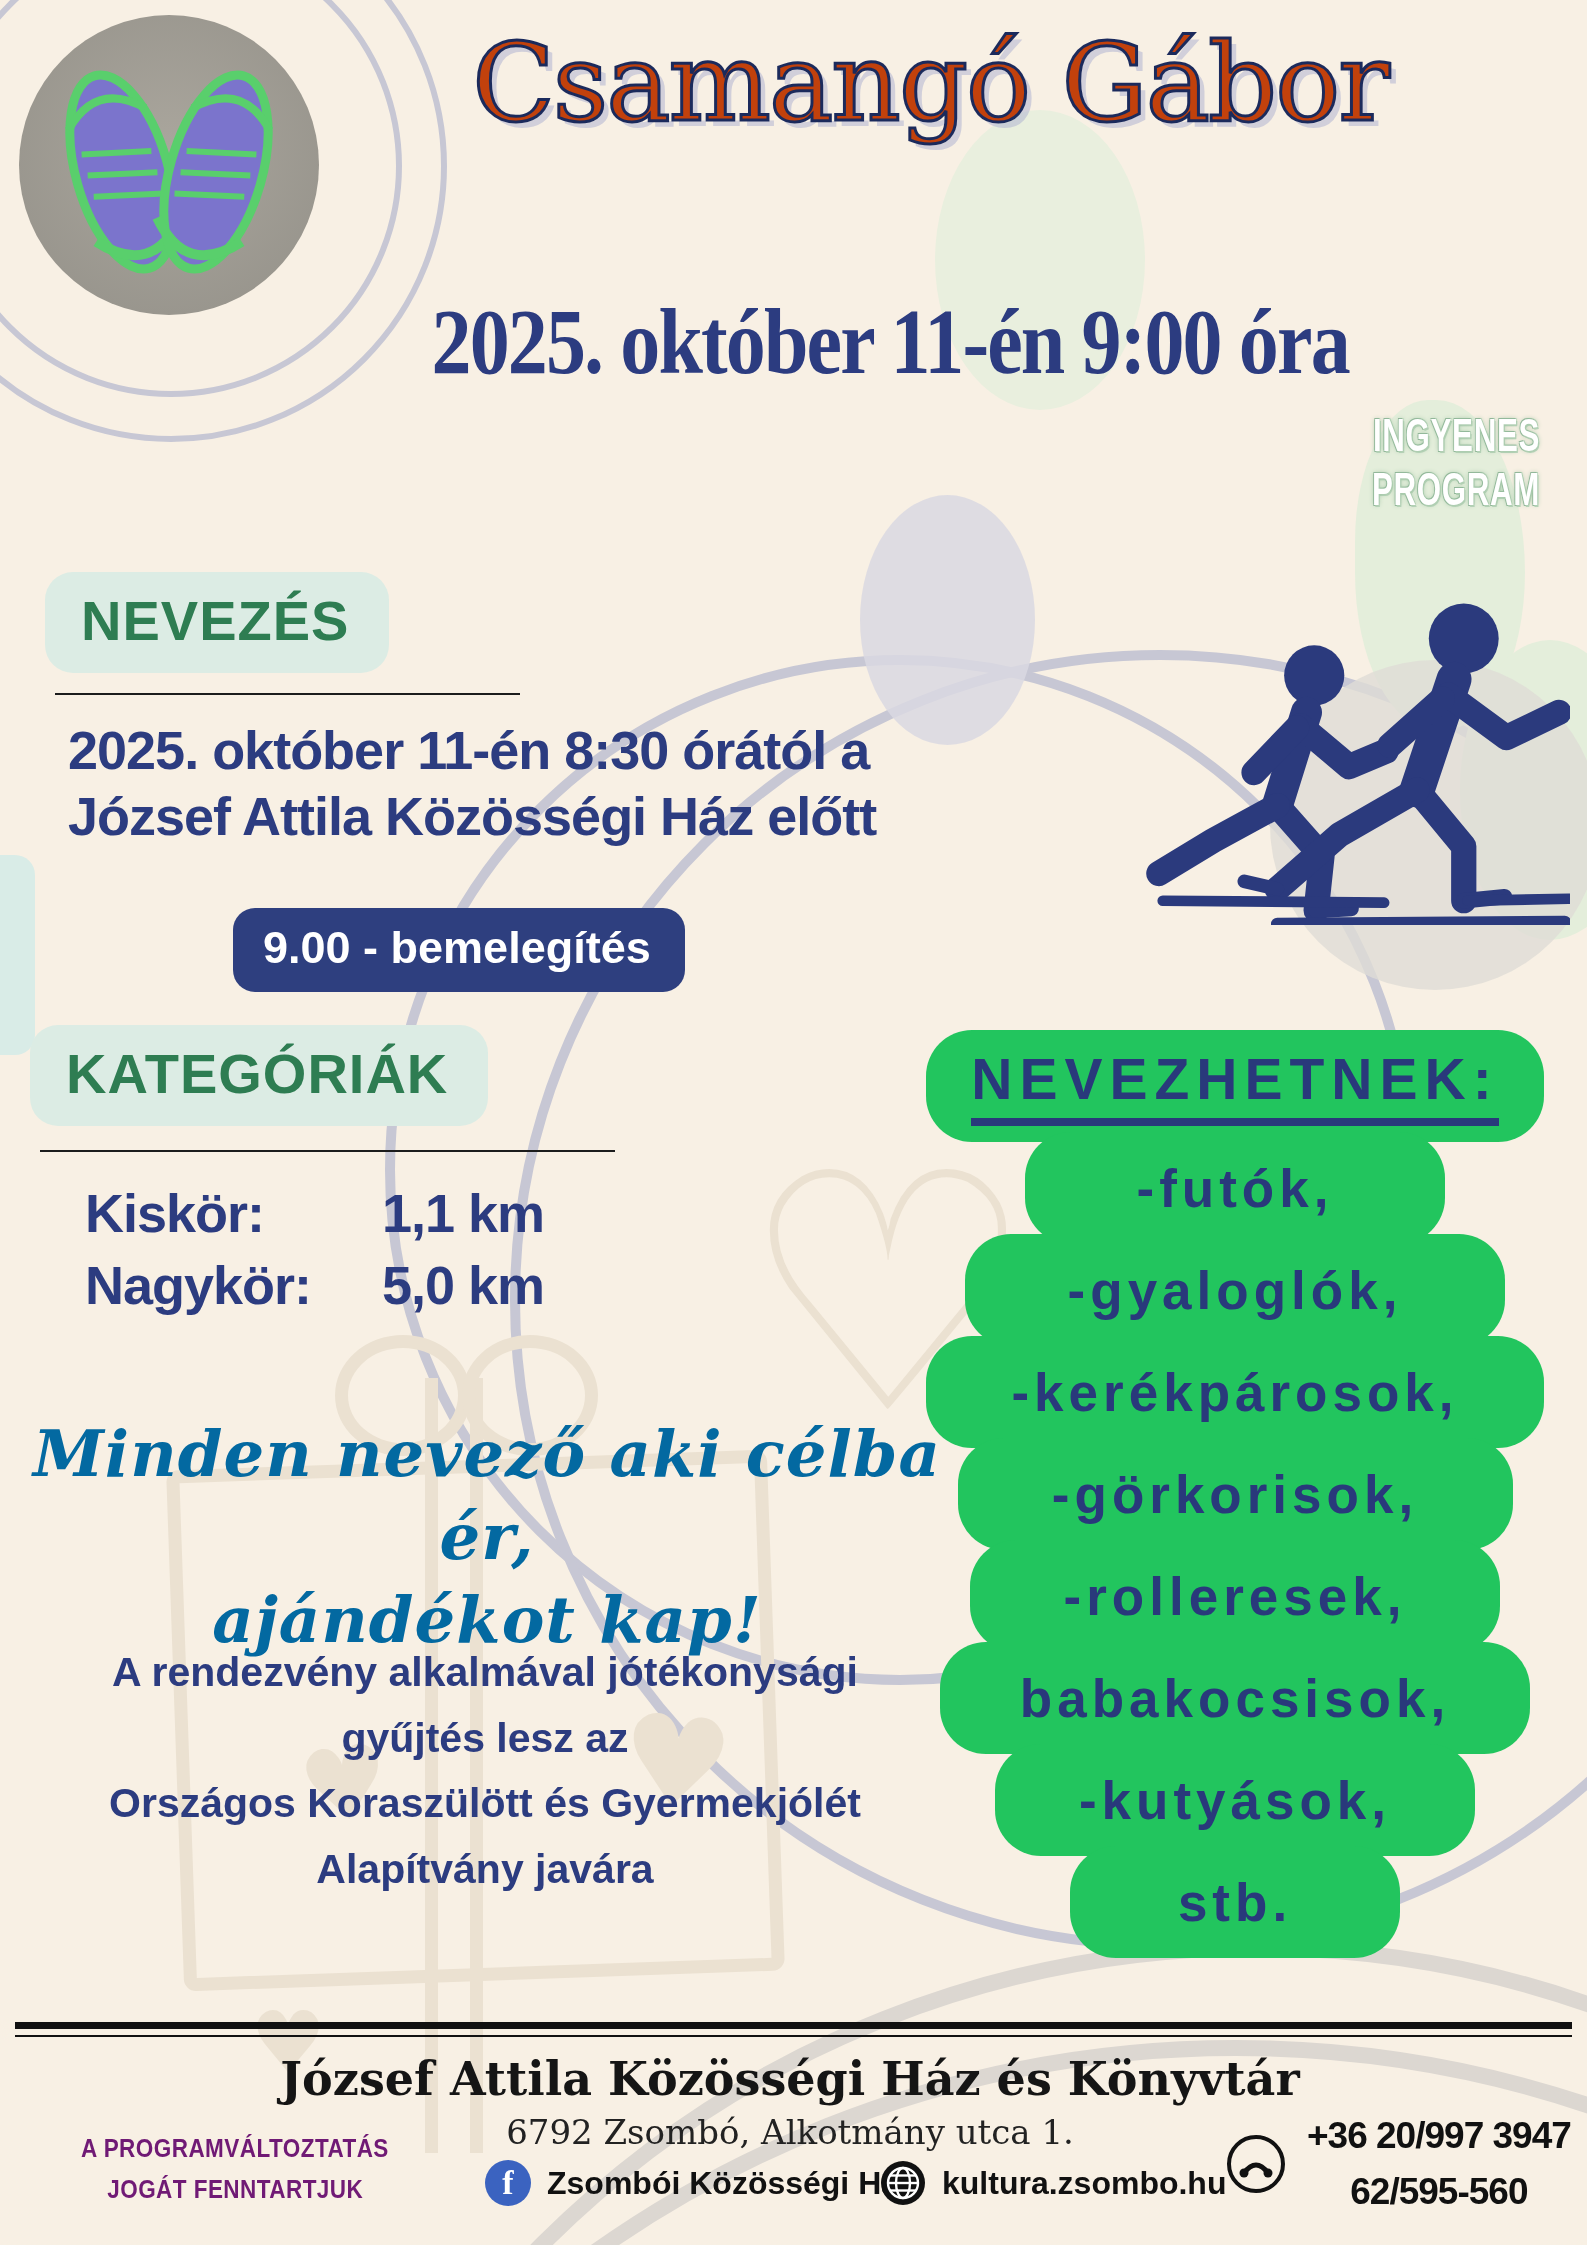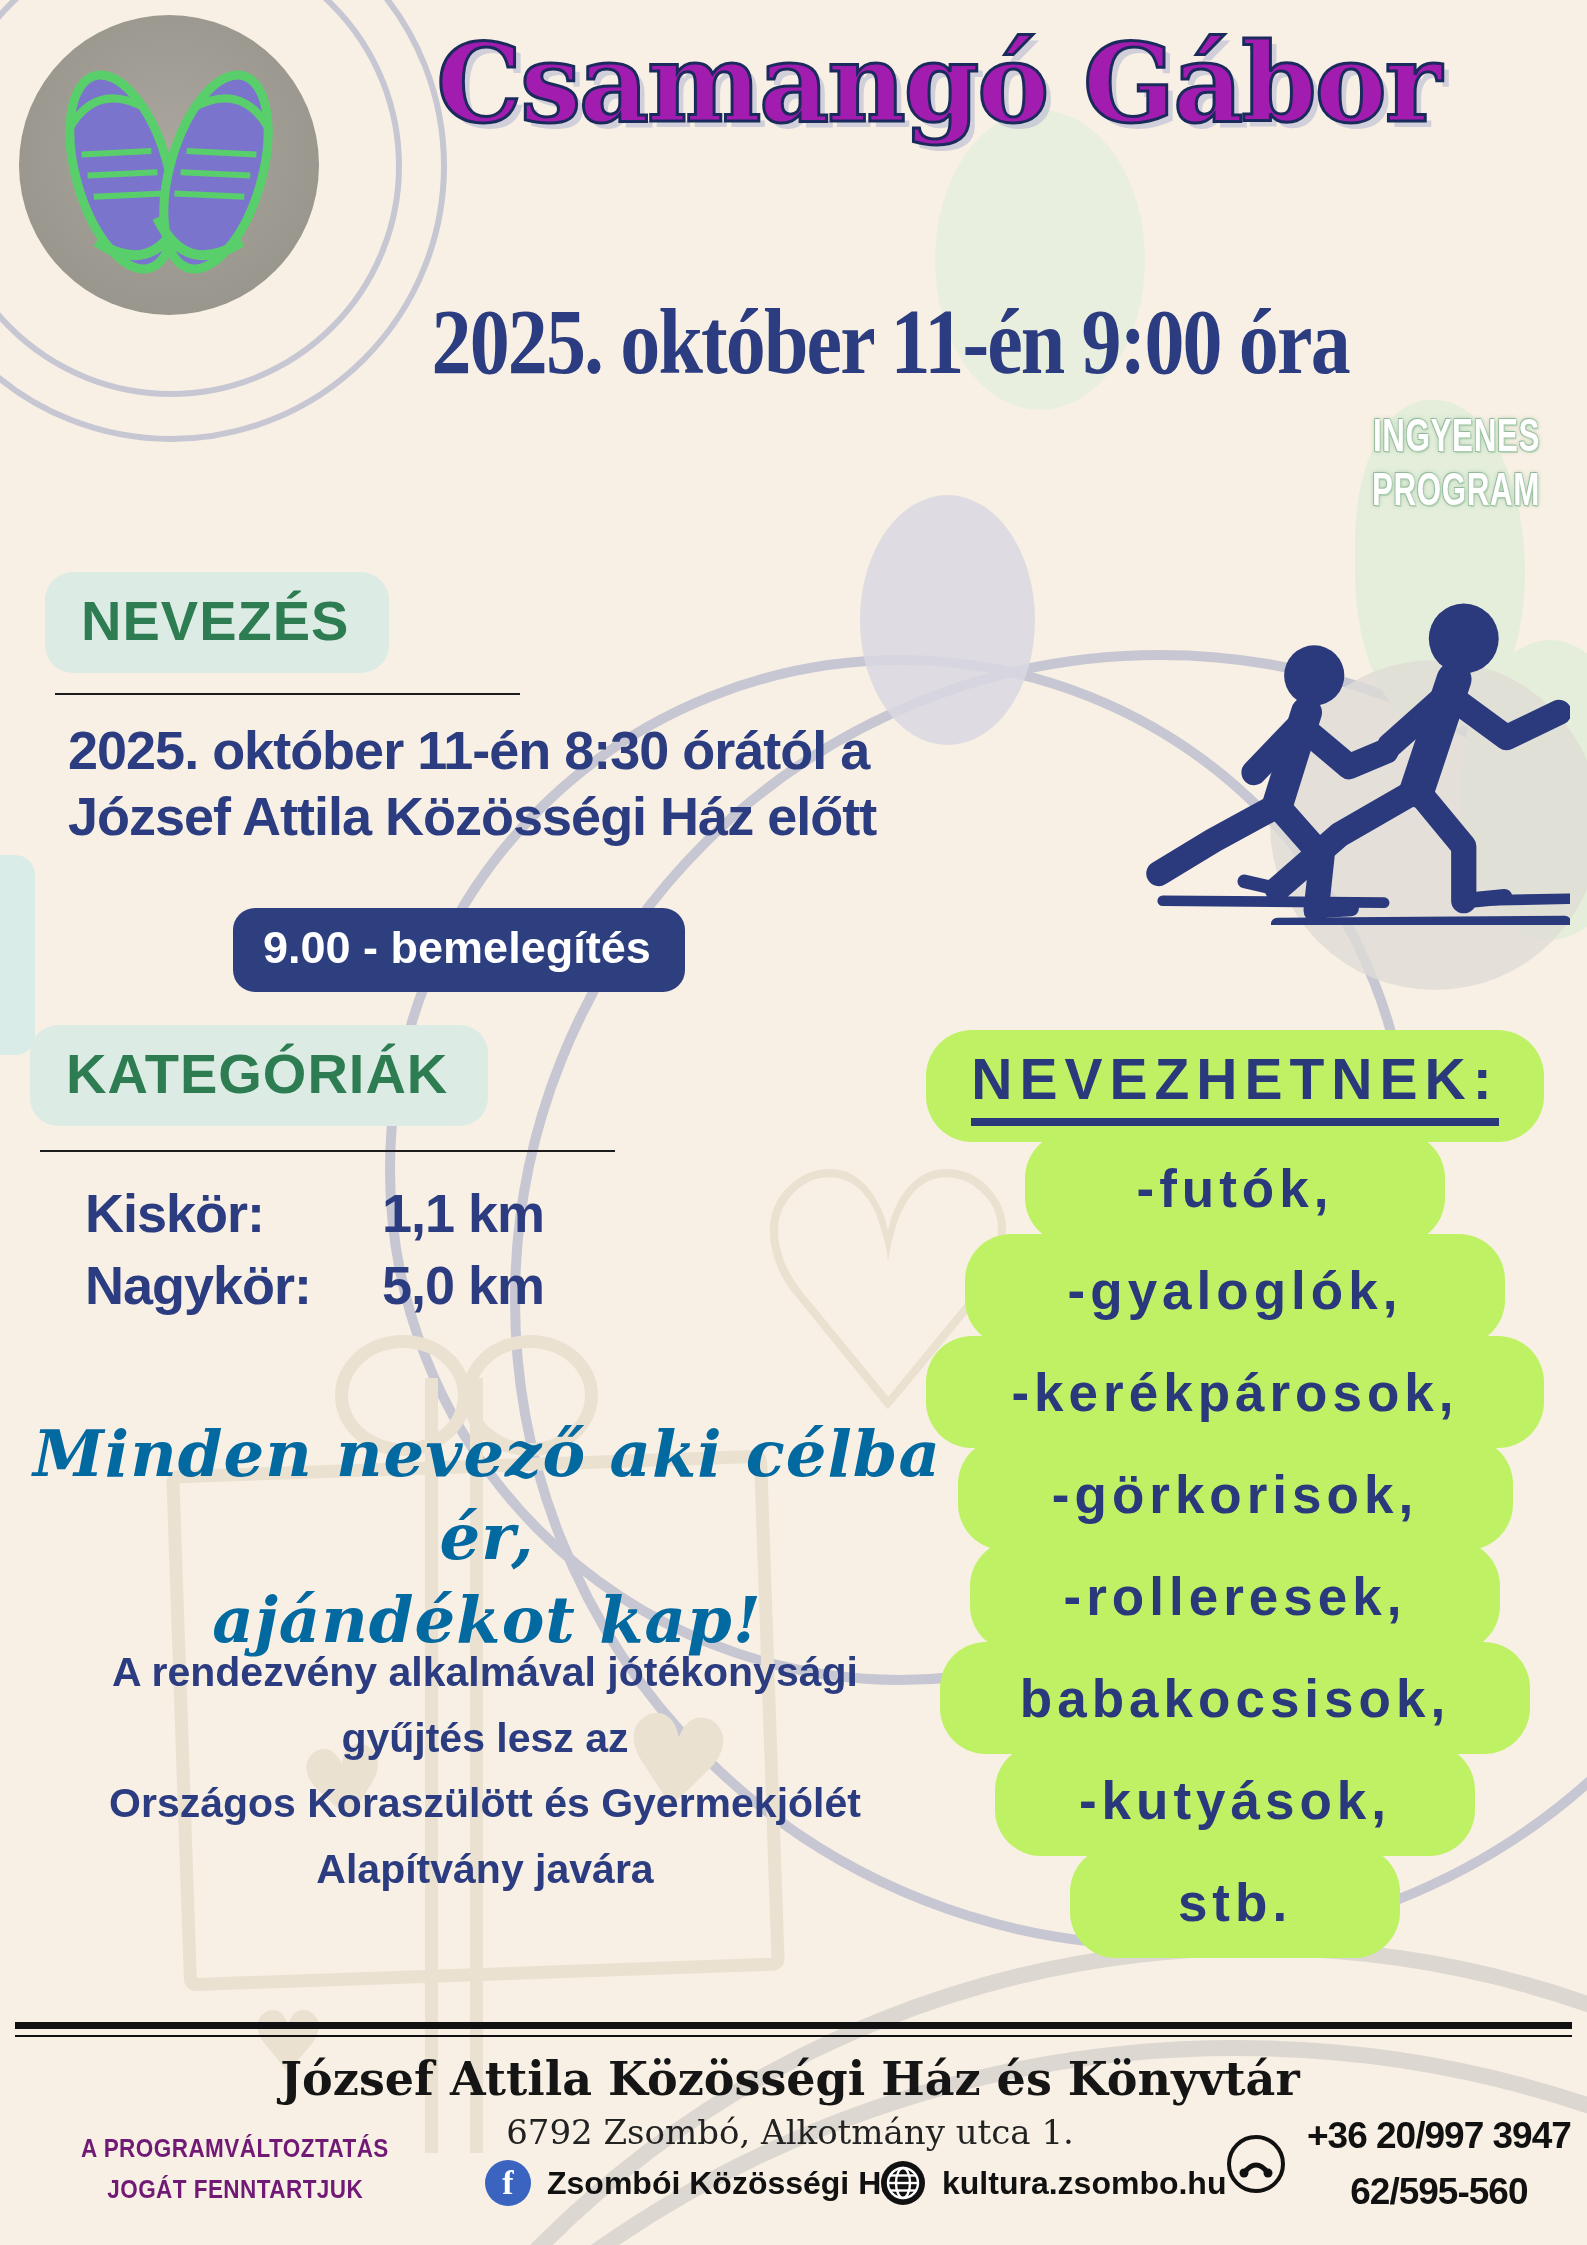--- a/index.html
+++ b/index.html
@@ -6,23 +6,23 @@
   #poster{position:relative;width:1587px;height:2245px;background:#f8f0e4;overflow:hidden;
           font-family:"Liberation Sans",sans-serif;}
   
   .deco{position:absolute;pointer-events:none;}
   .ring{border-style:solid;border-color:#c7c7d4;border-radius:50%;background:transparent;}
   .softblob{border-radius:50%;}
   .giftline{background:#ebe1d1;}
   .giftbox{border:13px solid #ebe1d1;border-radius:12px;background:transparent;}
   .heart{color:#ebe1d1;font-family:"DejaVu Sans",sans-serif;line-height:1;}
   
-  .title{position:absolute;left:298px;top:20px;width:1280px;text-align:center;
-         font-family:"DejaVu Serif","Liberation Serif",serif;font-weight:bold;font-size:108px;
-         color:#a21caf;-webkit-text-stroke:3px #1b2a5c;letter-spacing:-2px;
+  .title{position:absolute;left:290px;top:20px;width:1280px;text-align:center;
+         font-family:"DejaVu Serif","Liberation Serif",serif;font-weight:normal;font-size:108px;
+         color:#c2410c;-webkit-text-stroke:3px #1b2a5c;letter-spacing:-2px;
          text-shadow:6px 6px 0 rgba(176,180,210,.55);}
   .subtitle{position:absolute;left:290px;top:162px;width:1280px;text-align:center;
          font-family:"DejaVu Serif","Liberation Serif",serif;font-weight:bold;font-size:57px;
          color:#2c3c80;}
   .dateline{position:absolute;left:250px;top:292px;width:1280px;text-align:center;
          font-family:"Liberation Serif","DejaVu Serif",serif;font-weight:bold;font-size:86px;
          color:#2c3c80;letter-spacing:-2px;}
   .dateline .condense{display:inline-block;transform:scale(.93,1.08);}
   .freebadge{position:absolute;left:1080px;top:408px;width:460px;text-align:right;
          font-weight:bold;font-size:46px;color:#fff;letter-spacing:1px;
@@ -38,21 +38,21 @@
           border-radius:22px;padding:14px 34px 18px 30px;letter-spacing:0;}
   .cat-row{position:absolute;font-weight:bold;font-size:54px;color:#2c3c80;letter-spacing:-1px;}
   .cat-val{position:absolute;font-weight:bold;font-size:54px;color:#2c3c80;letter-spacing:-1px;}
   .script{position:absolute;left:12px;top:1412px;width:950px;text-align:center;
           font-family:"DejaVu Serif","Liberation Serif",serif;font-style:italic;font-weight:bold;
           font-size:64px;color:#0369a1;line-height:1.3;letter-spacing:1px;}
   .charity{position:absolute;left:5px;top:1640px;width:960px;text-align:center;
           font-weight:bold;font-size:41px;color:#2c3c80;line-height:1.6;}
   
   .blob{position:absolute;left:925px;top:1030px;width:620px;}
-  .blob-row{position:relative;margin:-10px auto 0 auto;background:#bef264;border-radius:46px;
+  .blob-row{position:relative;margin:-10px auto 0 auto;background:#22c55e;border-radius:46px;
             height:112px;display:flex;align-items:center;justify-content:center;
             font-weight:bold;color:#29397b;font-size:53px;letter-spacing:5px;}
   .blob-row.first{margin-top:0;}
   .blob-head{font-size:57px;letter-spacing:7px;border-bottom:8px solid #29397b;padding-bottom:6px;}
   
   .foot-line1{position:absolute;left:15px;top:2022px;width:1557px;height:7px;background:#111;}
   .foot-line2{position:absolute;left:15px;top:2035px;width:1557px;height:2px;background:#111;}
   .foot-org{position:absolute;left:240px;top:2052px;width:1100px;text-align:center;
             font-family:"DejaVu Serif","Liberation Serif",serif;font-weight:bold;font-size:46px;color:#151515;}
   .foot-addr{position:absolute;left:240px;top:2112px;width:1100px;text-align:center;

